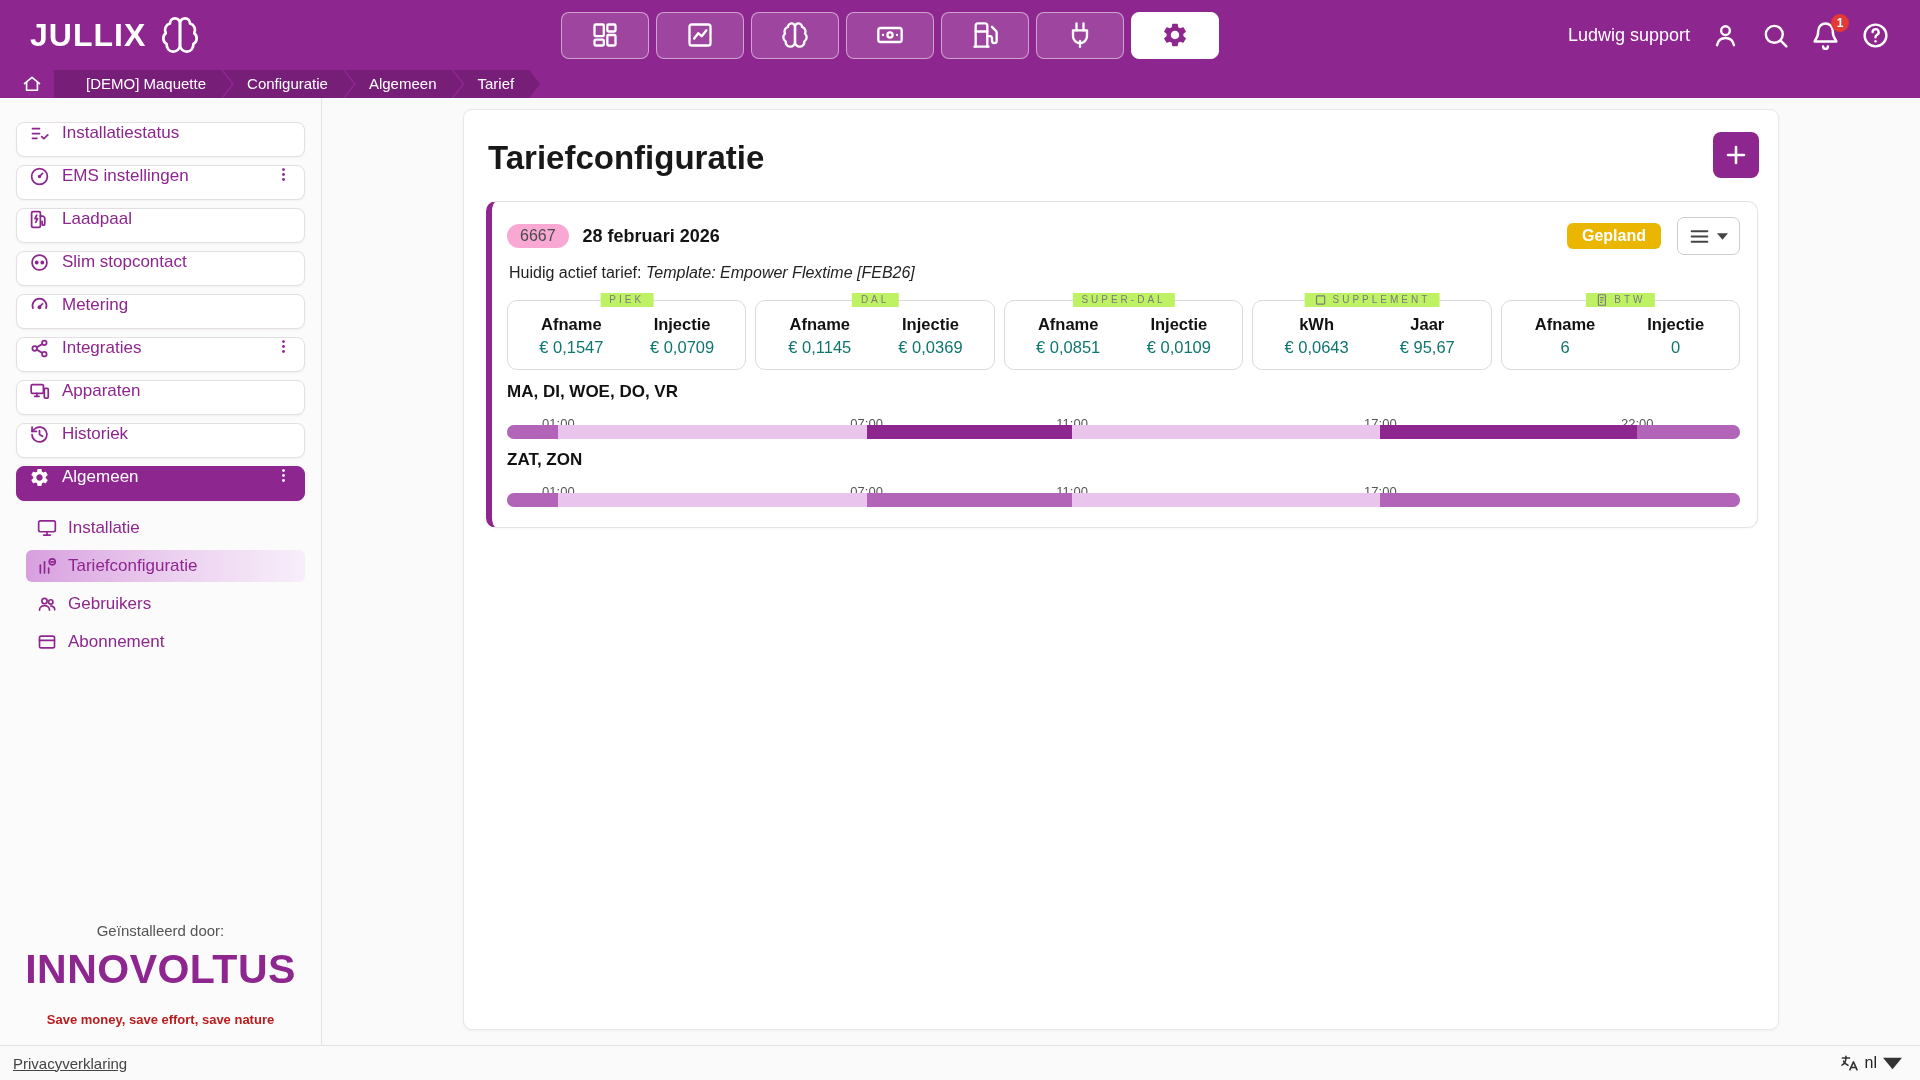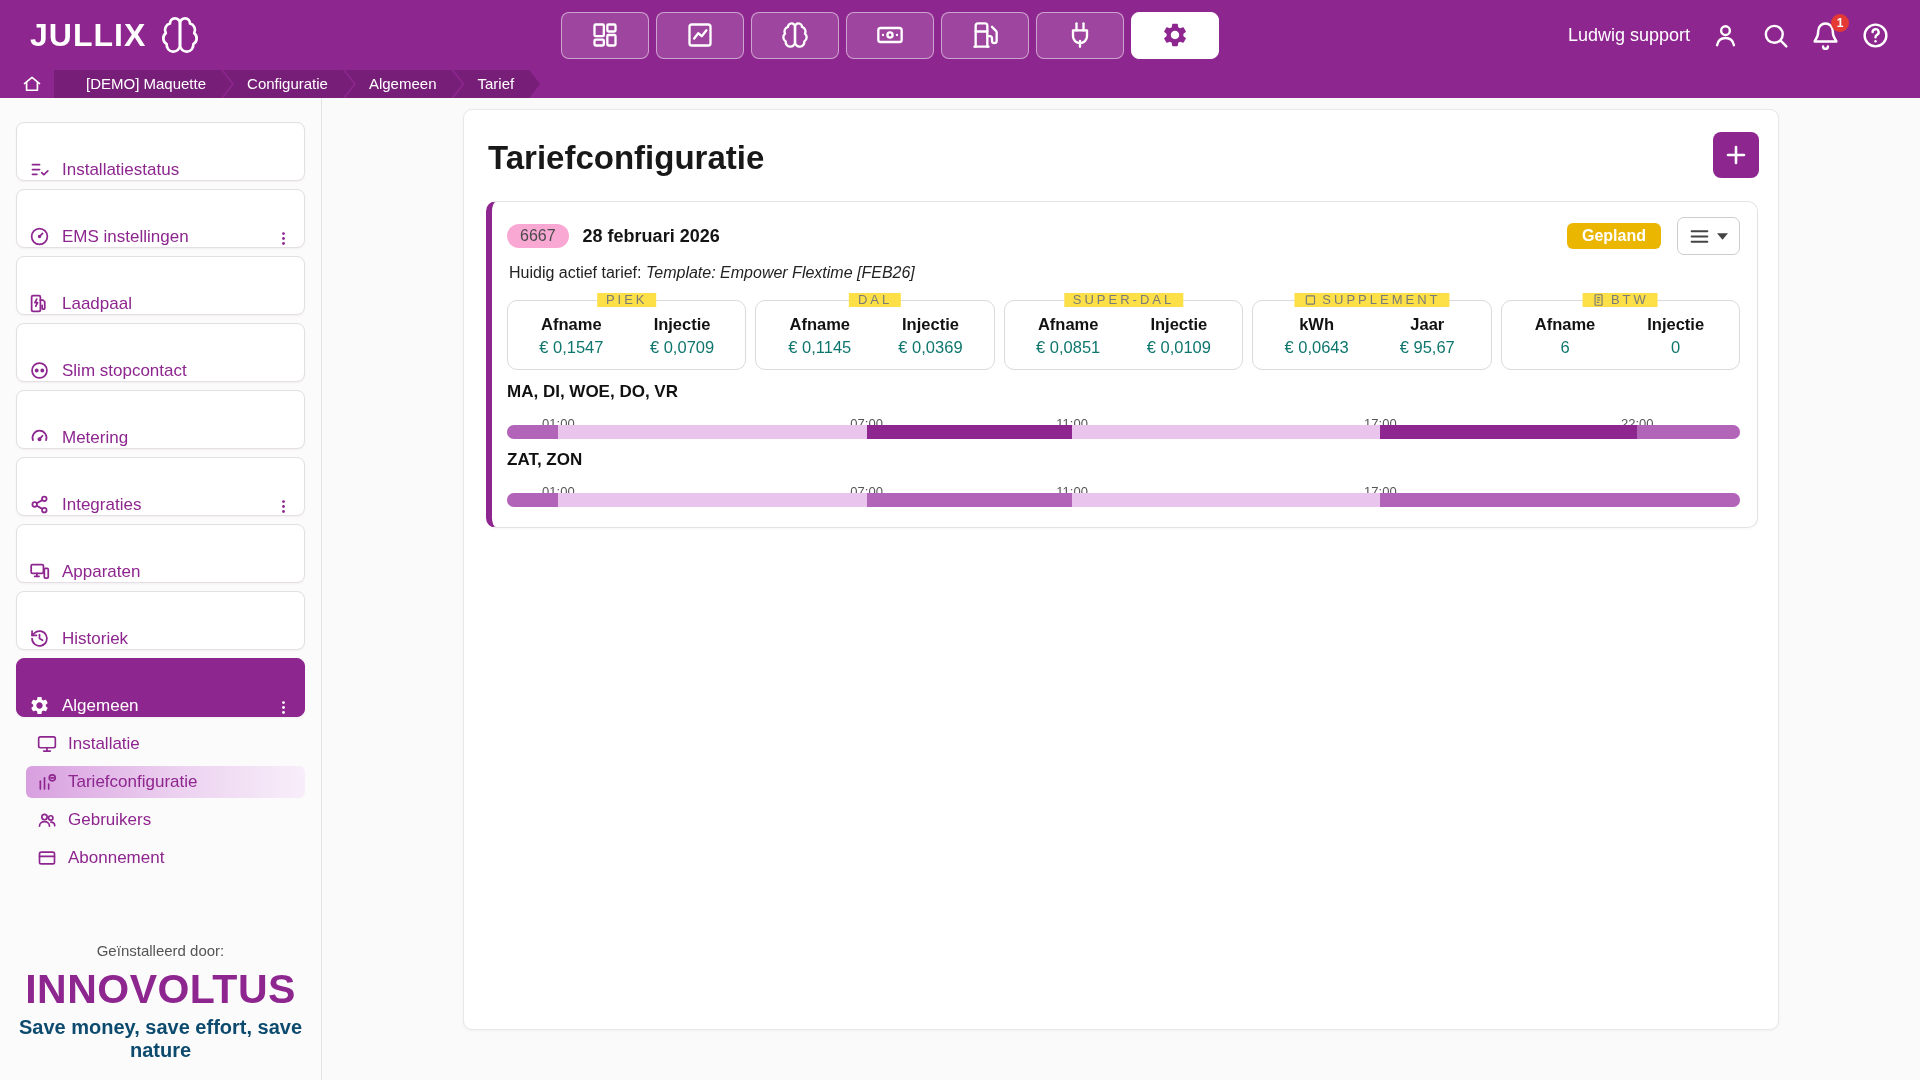--- a/index.html
+++ b/index.html
@@ -27,31 +27,31 @@
   .homebtn { color:#fff; width:20px; height:20px; margin:0 12px 0 10px; cursor:pointer; flex:0 0 auto; }
   .homebtn svg { width:20px; height:20px; }
   .crumb { position:relative; height:28px; line-height:28px; background:#771f78; color:#fff; font-size:15px; padding:0 26px 0 24px; clip-path:polygon(0 0, calc(100% - 11px) 0, 100% 50%, calc(100% - 11px) 100%, 0 100%, 11px 50%); margin-left:-9px; cursor:pointer; white-space:nowrap; }
   .crumb.first { clip-path:polygon(0 0, calc(100% - 11px) 0, 100% 50%, calc(100% - 11px) 100%, 0 100%); margin-left:0; padding-left:32px; }
 
   
   .body-row { flex:1; display:flex; min-height:0; }
 
   
   .sidebar { width:322px; flex:0 0 322px; background:#fcfbfc; border-right:1px solid #e4e2e4; padding:24px 16px 12px 16px; display:flex; flex-direction:column; }
-  .side-item { display:flex; align-items:flex-end; gap:12px; height:59px; background:#fff; border:1px solid #e3dfe3; border-radius:8px; padding:0 12px; margin-bottom:8px; color:#8e268f; font-size:17px; box-shadow:0 1px 2px rgba(60,0,60,.05); cursor:pointer; flex:0 0 auto; }
+  .side-item { display:flex; align-items:flex-start; gap:12px; height:35px; background:#fff; border:1px solid #e3dfe3; border-radius:8px; padding:0 12px; margin-bottom:8px; color:#8e268f; font-size:17px; box-shadow:0 1px 2px rgba(60,0,60,.05); cursor:pointer; flex:0 0 auto; }
   .side-item svg { width:21px; height:21px; flex:0 0 auto; }
   .side-item .kebab { margin-left:auto; width:17px; height:17px; cursor:pointer; }
   .side-item.active { background:#8e268f; border-color:#8e268f; color:#fff; }
   .sub-item { display:flex; align-items:center; gap:11px; height:32px; margin:3px 0 3px 10px; padding:0 11px; color:#8e268f; font-size:17px; border-radius:6px; cursor:pointer; flex:0 0 auto; }
   .sub-item svg { width:20px; height:20px; flex:0 0 auto; }
   .sub-item.selected { background:linear-gradient(90deg,#d89fdf 0%,#ecd2f0 55%,#f8eefa 100%); }
   .side-footer { margin-top:auto; text-align:center; padding-bottom:6px; }
   .installed-by { font-size:15px; color:#555; margin-bottom:10px; }
   .installer { font-size:41px; font-weight:800; color:#8e268f; line-height:1; letter-spacing:0.5px; }
-  .tagline { font-size:20px; font-weight:bold; color:#0c4a6e; margin-top:6px; }
+  .tagline { font-size:13px; font-weight:bold; color:#b91c1c; margin-top:22px; }
 
   
   .main { flex:1; padding:11px 0 15px 0; min-width:0; display:flex; justify-content:center; }
   .content-card { background:#fff; border:1px solid #e9e7e9; border-radius:9px; box-shadow:0 1px 3px rgba(0,0,0,.04); width:1316px; height:921px; padding:27px 20px 24px 22px; position:relative; }
   .page-title { font-size:33px; font-weight:700; color:#181818; margin:2px 0 24px 2px; }
   .add-btn { position:absolute; top:22px; right:19px; width:46px; height:46px; border:none; border-radius:8px; background:#8e268f; color:#fff; display:flex; align-items:center; justify-content:center; cursor:pointer; }
   .add-btn svg { width:24px; height:24px; }
 
   
   .tariff-card { position:relative; border:1px solid #e5e2e5; border-left:6px solid #8e268f; border-radius:10px; padding:15px 17px 20px 15px; box-shadow:0 1px 2px rgba(0,0,0,.03); }
@@ -62,21 +62,21 @@
   .status-badge { background:#eab600; color:#fff; font-weight:bold; font-size:16px; padding:4px 15px; border-radius:6px; }
   .menu-btn { display:flex; align-items:center; gap:7px; border:1px solid #cdcdcd; background:#fff; border-radius:7px; height:38px; padding:0 11px; color:#444; cursor:pointer; }
   .menu-btn svg.h { width:21px; height:21px; }
   .caret-svg { width:11px; height:7px; }
   .tc-active { font-size:16px; color:#222; margin:9px 0 18px 2px; }
   .tc-active em { font-style:italic; }
 
   
   .sections { display:flex; gap:9px; margin-bottom:12px; }
   .tsec { position:relative; flex:1; border:1px solid #ddd9dd; border-radius:10px; padding:14px 8px 12px; min-width:0; }
-  .sec-title { position:absolute; top:-8px; left:50%; transform:translateX(-50%); background:#fde047; padding:0 9px; font-size:13px; letter-spacing:3px; color:#7a7a7a; display:flex; align-items:center; gap:5px; white-space:nowrap; line-height:14px; }
+  .sec-title { position:absolute; top:-8px; left:50%; transform:translateX(-50%); background:#bef264; padding:0 9px; font-size:10px; letter-spacing:3px; color:#7a7a7a; display:flex; align-items:center; gap:5px; white-space:nowrap; line-height:14px; }
   .sec-title svg { width:14px; height:14px; flex:0 0 auto; }
   .fields { display:flex; }
   .field { flex:1; text-align:center; }
   .f-label { font-size:16.5px; font-weight:bold; color:#121212; }
   .f-value { font-size:16.5px; color:#0f766e; margin-top:4px; }
 
   
   .sched { margin-top:11px; }
   .sched-days { font-size:17px; font-weight:bold; color:#111; }
   .sched-ticks { position:relative; height:18px; margin-top:2px; }
@@ -479,14 +479,30 @@
                   <div class="seg" style="left: 45.8333%; width: 25%; background: rgb(233, 196, 236);"></div>
                   <div class="seg" style="left: 70.8333%; width: 29.1667%; background: rgb(177, 100, 184);"></div>
                 </div>
               </div>
             </div>
         </div>
       </div>
     </main>
   </div>
 
+  <footer class="footer">
+    <a class="privacy">Privacyverklaring</a>
+    <div class="lang">
+      <svg viewBox="0 0 24 24" fill="none" stroke="currentColor" stroke-width="2" stroke-linecap="round" stroke-linejoin="round">
+          <path d="M3 5h9"></path>
+          <path d="M7.5 3v2c0 4-1.8 7.2-5 9"></path>
+          <path d="M4.5 9c1 2.3 3 4.2 5.5 5.3"></path>
+          <path d="M12.5 20l4.5-10 4.5 10"></path>
+          <path d="M14 17h6"></path>
+        </svg>
+      <span>nl</span>
+      <svg class="caret-svg" viewBox="0 0 10 6" fill="currentColor">
+          <path d="M0 0l5 6 5-6z"></path>
+        </svg>
+    </div>
+  </footer>
 
 </div>
 
 </body></html>

